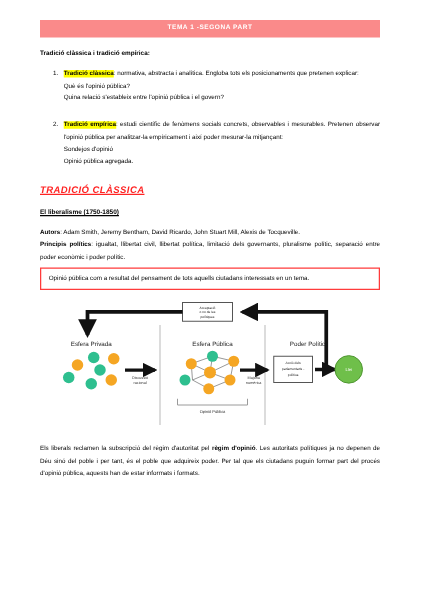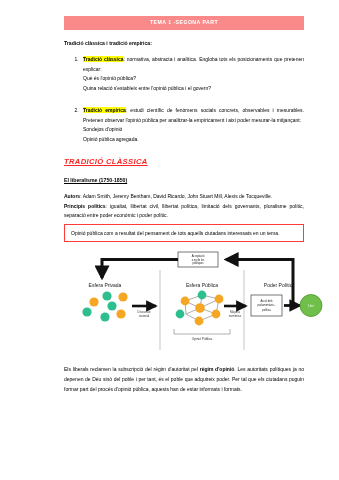--- a/index.html
+++ b/index.html
@@ -14,21 +14,21 @@
     font-family: "Liberation Sans", sans-serif;
     color: #000000;
     -webkit-font-smoothing: antialiased;
   }
   .page {
     position: relative;
     width: 339px;
     height: 480px;
     background: #ffffff;
     box-sizing: border-box;
-    padding: 16px 35px 0 64px;
+    padding: 16px 35px 0 32px;
   }
 
   
   .banner {
     background: #fa8a8a;
     color: #ffffff;
     text-align: center;
     font-size: 5.2px;
     font-weight: bold;
     letter-spacing: 0.45px;

